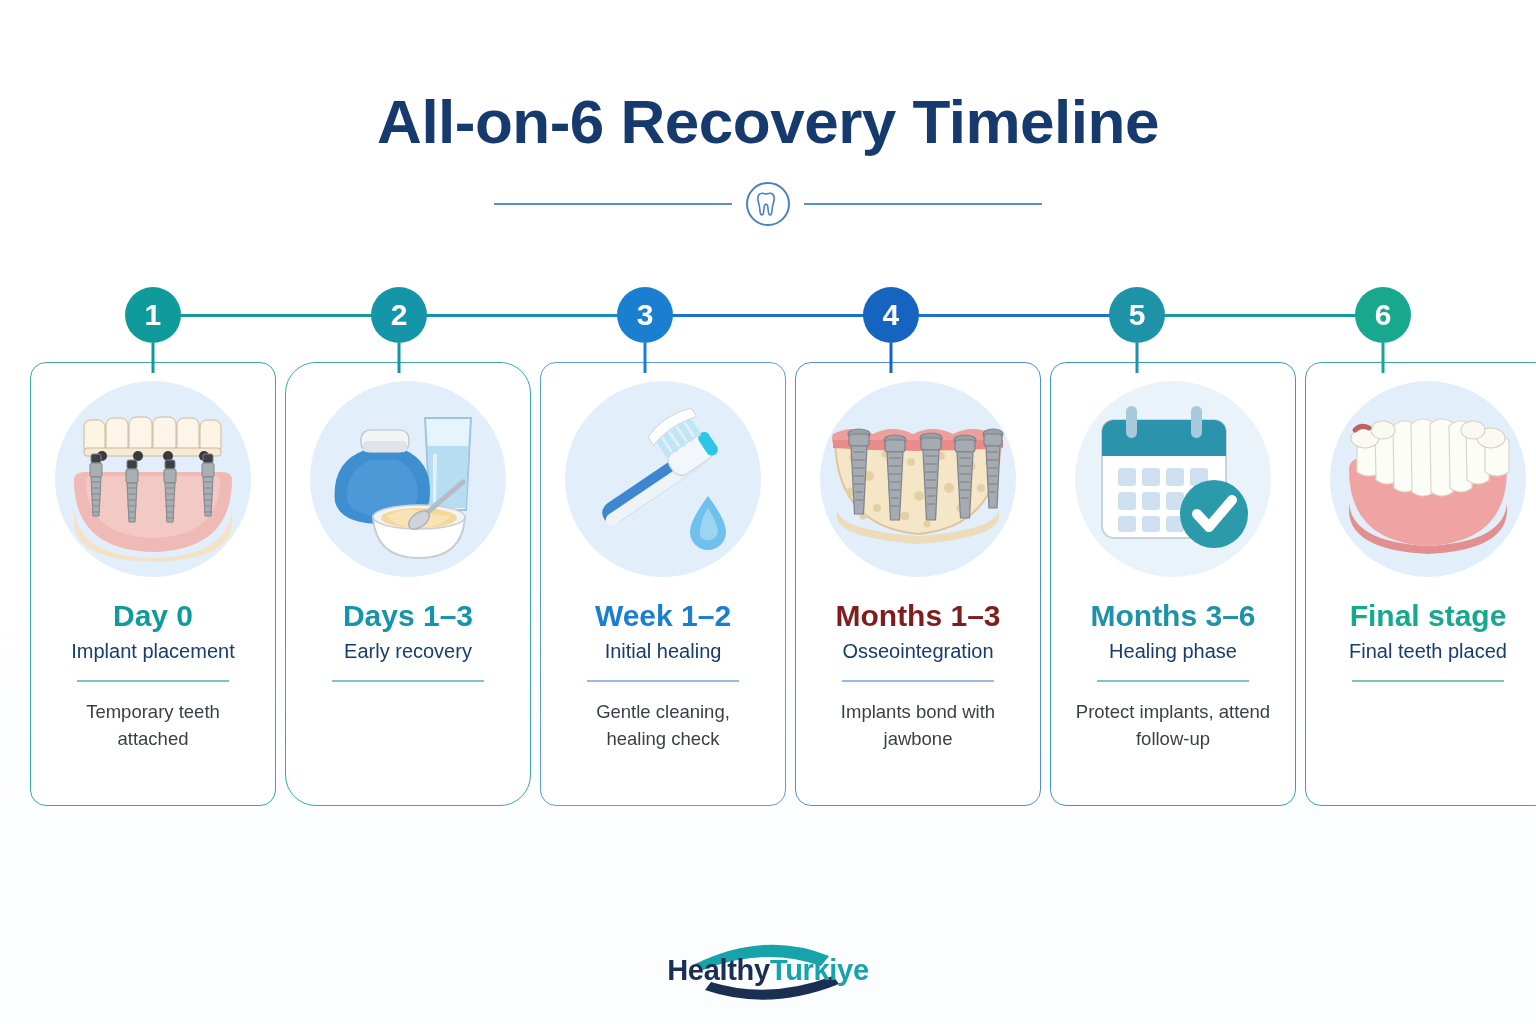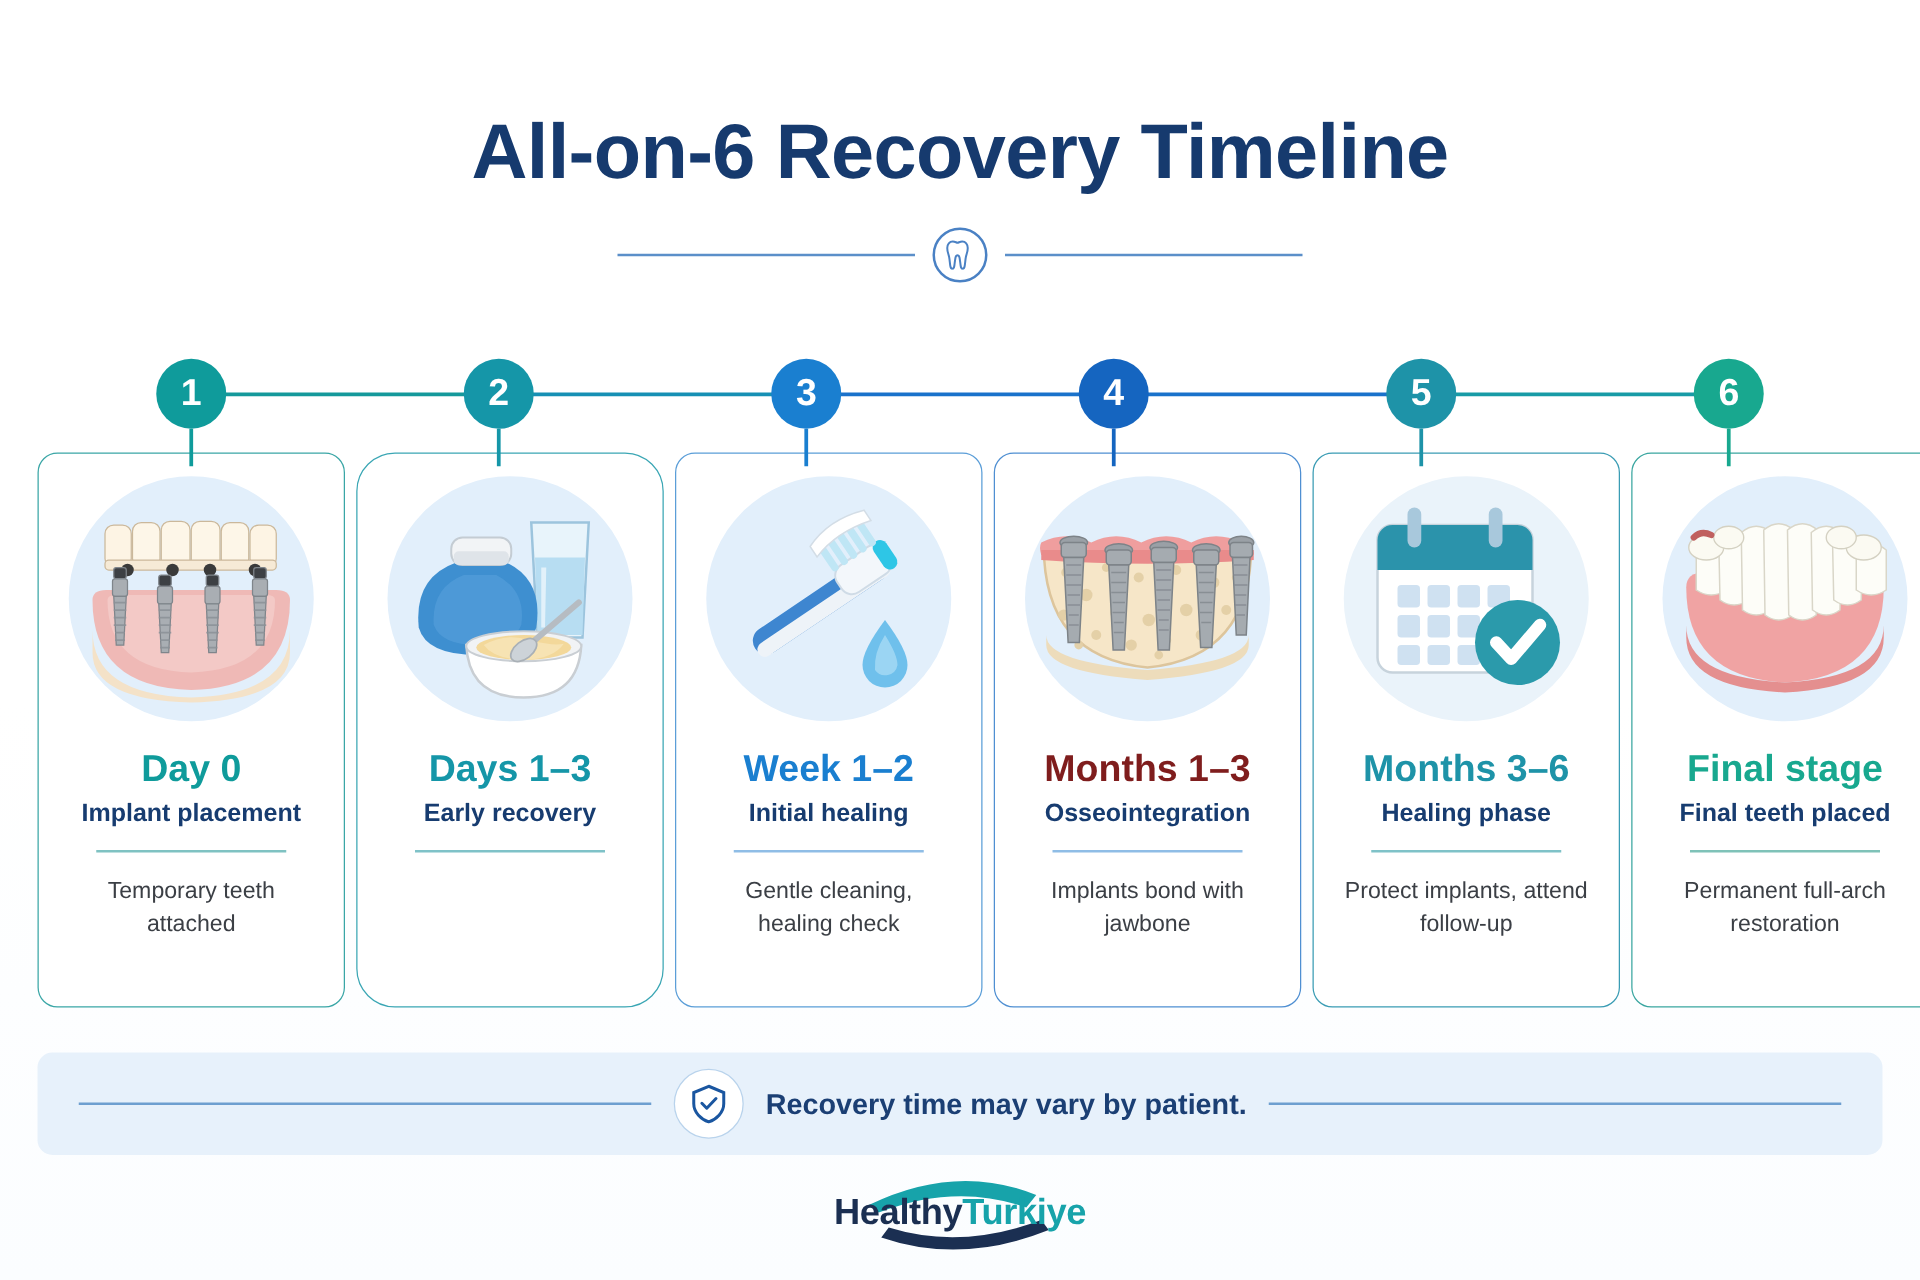--- a/index.html
+++ b/index.html
@@ -114,21 +114,21 @@
   .card-head {
     margin-top: 22px;
     font-size: 30px;
     font-weight: 700;
     text-align: center;
     line-height: 1.1;
   }
   .card-sub {
     margin-top: 8px;
     font-size: 20px;
-    font-weight: 700;
+    font-weight: 400;
     color: #173c70;
     text-align: left;
     line-height: 1.15;
   }
   .card-rule {
     width: 152px; height: 1.6px;
     background: #7fc2c2;
     margin: 17px 0 16px;
   }
   .card-body {
@@ -494,35 +494,23 @@
             <ellipse cx="158" cy="54" rx="14" ry="10"></ellipse>
             <ellipse cx="50" cy="46" rx="12" ry="9"></ellipse>
             <ellipse cx="140" cy="46" rx="12" ry="9"></ellipse>
           </g>
           <path d="M22 46 Q28 40 36 44" stroke="#c0605f" stroke-width="5" fill="none" stroke-linecap="round"></path>
         </svg>
       </div>
       <div class="card-head" style="color:#18a88f;">Final stage</div>
       <div class="card-sub">Final teeth placed</div>
       <div class="card-rule" style="background:#7fc2b8;"></div>
-      <div class="card-body">Permanent full-arch restoration</div>
     </div>
   </div>
 
-  <div class="note">
-    <div class="rule left"></div>
-    <div class="shield-badge">
-      <svg width="30" height="32" viewBox="0 0 30 32" fill="none">
-        <path d="M15 2 L27 7 V16 C27 23 21 28.5 15 30.5 C9 28.5 3 23 3 16 V7Z" stroke="#1a56a0" stroke-width="2.4" fill="#ffffff"></path>
-        <path d="M9.5 15.6 L13.4 19.6 L20.8 11.8" stroke="#1a56a0" stroke-width="2.4" stroke-linecap="round" stroke-linejoin="round" fill="none"></path>
-      </svg>
-    </div>
-    <div class="note-text">Recovery time may vary by patient.</div>
-    <div class="rule right"></div>
-  </div>
 
   <div class="logo">
     <div class="logo-inner">
       <svg width="230" height="66" viewBox="0 0 230 66" style="position:absolute;left:0;top:0;">
         <path d="M42 26 Q112 -8 176 18 L168 28 Q112 8 50 32Z" fill="#17a3aa"></path>
         <path d="M52 52 Q116 74 186 46 L180 38 Q116 62 58 44Z" fill="#1b2f52"></path>
       </svg>
       <div class="logo-text">
         <span class="a">Healthy</span><span class="b">Turkiye</span>
       </div>

